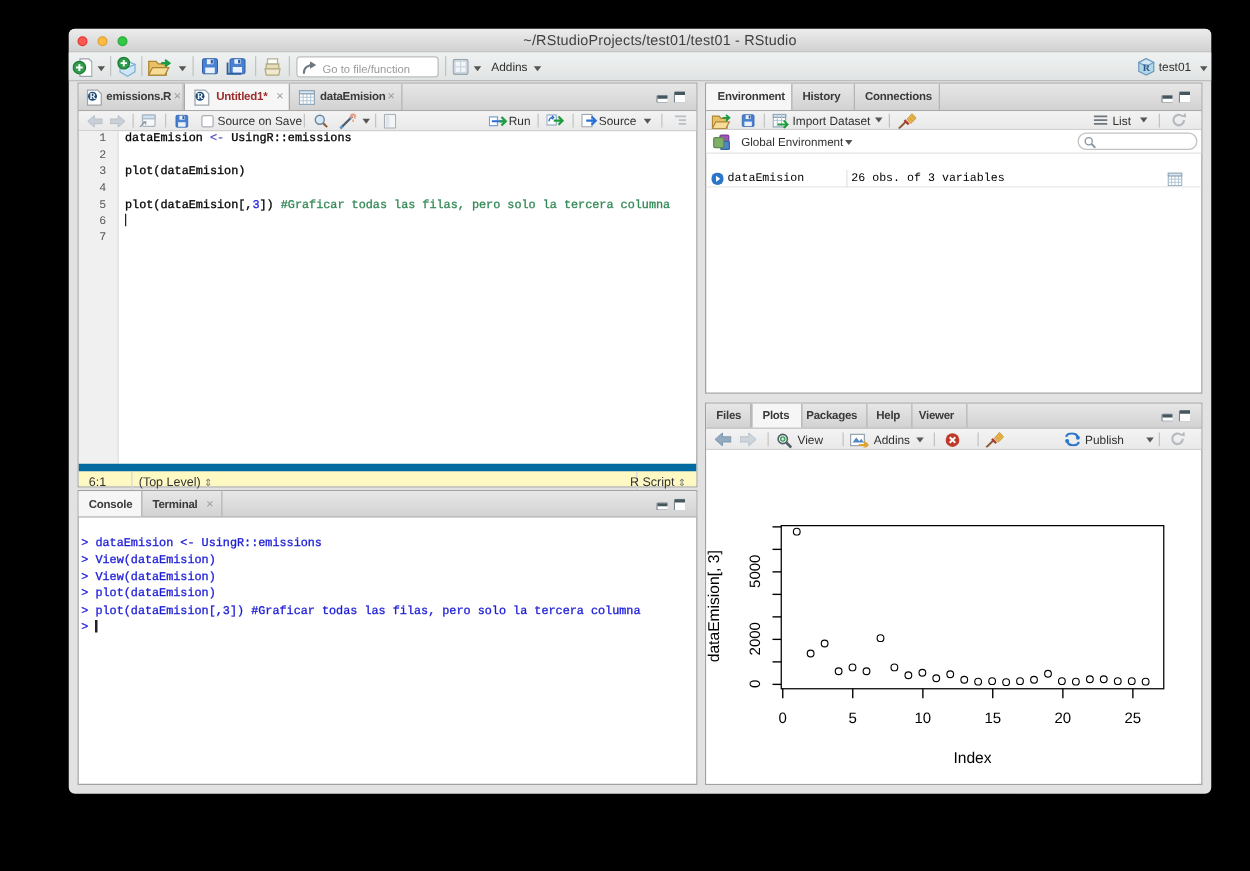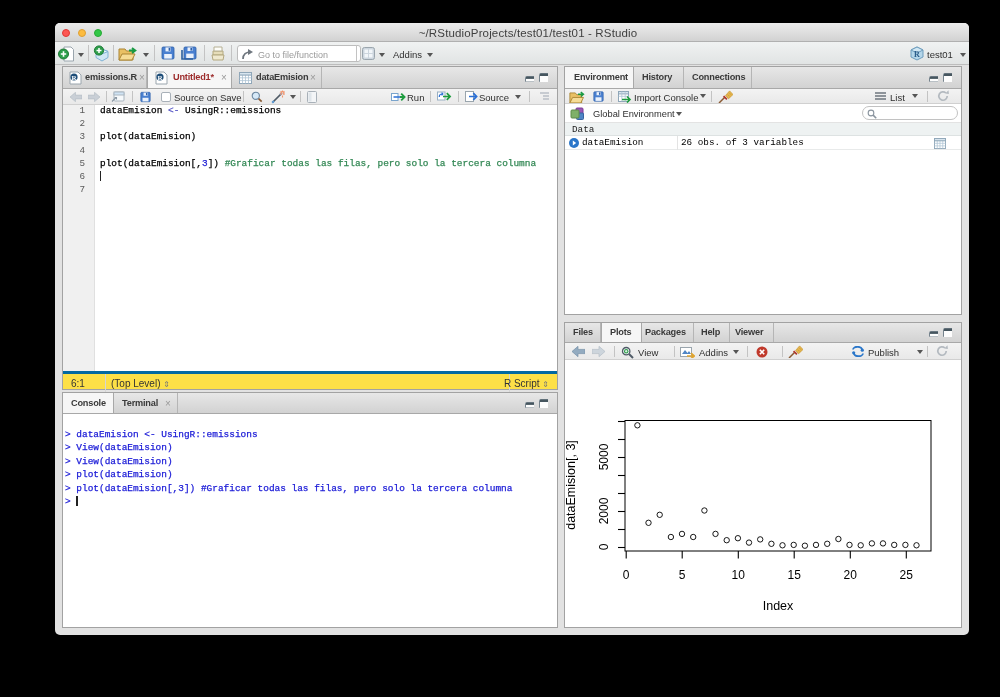--- a/index.html
+++ b/index.html
@@ -74,21 +74,21 @@
       <rect x="5.2" y="7.6" width="7.4" height="4.6" fill="#eaf1fb"></rect>
       <path d="M1 4v9h11" fill="none" stroke="#2c5f9e" stroke-width="1.6"></path>
     </svg>
     <div class="abs sep" style="left:149px"></div>
     <svg class="abs" style="left:155px;top:4px" width="16" height="15" viewBox="0 0 16 15">
       <path d="M3 5h10v4H3z" fill="#e6ddb9" stroke="#b3a87f"></path>
       <path d="M4 1h8v4H4z" fill="#fdfdf8" stroke="#b6b094"></path>
       <path d="M2 9h12l-1 5H3z" fill="#efe9cf" stroke="#b3a87f"></path>
     </svg>
     <div class="abs sep" style="left:176px"></div>
-    <div class="abs" style="left:182px;top:3px;width:124px;height:17px;background:#fff;border:1px solid #bdbdbd;border-radius:3px">
+    <div class="abs" style="left:182px;top:3px;width:114px;height:17px;background:#fff;border:1px solid #bdbdbd;border-radius:3px">
       <svg class="abs" style="left:4px;top:3px" width="12" height="11" viewBox="0 0 12 11">
         <path d="M1 10c0-5 3-7 8-7" fill="none" stroke="#6e767e" stroke-width="1.7"></path>
         <path d="M6 0l5 3-5 3z" fill="#6e767e"></path>
       </svg>
       <div class="abs sans" style="left:20px;top:4px;font-size:9px;color:#9a9a9a">Go to file/function</div>
     </div>
     <div class="abs sep" style="left:301px"></div>
     <svg class="abs" style="left:307px;top:5px" width="13" height="13" viewBox="0 0 13 13">
       <rect x="0.5" y="0.5" width="12" height="12" rx="2" fill="#cdd6de" stroke="#9aa5ad"></rect>
       <rect x="2.5" y="2.5" width="3.5" height="3.5" fill="#f2f6f9"></rect>
@@ -218,21 +218,21 @@
 4
 5
 6
 7</div>
     <div class="abs codeline" style="left:37px;top:37px;color:#000">dataEmision <span style="color:#5353c4">&lt;-</span> UsingR::emissions
 
 plot(dataEmision)
 
 plot(dataEmision[,<span style="color:#2323d4">3</span>]) <span style="color:#338855">#Graficar todas las filas, pero solo la tercera columna</span>
 <span style="display:inline-block;width:1px;height:10px;background:#222;vertical-align:-2px"></span></div>
-    <div class="abs" style="left:0;top:304px;width:494px;height:18px;background:#fde047;border-top:3px solid #0369a1">
+    <div class="abs" style="left:0;top:304px;width:494px;height:18px;background:#fef9c3;border-top:6px solid #0369a1">
       <div class="abs sans" style="left:8px;top:4px;font-size:10px;color:#333">6:1</div>
       <div class="abs" style="left:42px;top:0;width:1px;height:18px;background:#d5d5d5"></div>
       <div class="abs" style="left:446px;top:0;width:1px;height:18px;background:#d5d5d5"></div>
       <div class="abs sans" style="left:48px;top:4px;font-size:10px;color:#333">(Top Level) <span style="color:#777;font-size:8px">⇕</span></div>
       <div class="abs sans" style="right:8px;top:4px;font-size:10px;color:#333">R Script <span style="color:#777;font-size:8px">⇕</span></div>
     </div>
   </div>
 
   <div id="conpane" class="abs pane" style="left:7px;top:369px;width:496px;height:236px">
     <div class="abs tabbar" style="left:0;top:0;width:494px;height:21px">
@@ -292,21 +292,21 @@
             <rect x="7.6" y="1.8" width="1.7" height="3" fill="#2d5fa8"></rect>
         <rect x="3.2" y="8" width="7.6" height="4.6" fill="#eaf1fb"></rect>
       </svg>
       <div class="abs sep" style="left:46px;height:11px;top:2px"></div>
       <svg class="abs" style="left:53px;top:2px" width="14" height="12" viewBox="0 0 14 12">
         <rect x="0.5" y="0.5" width="10" height="10" fill="#fff" stroke="#8fa6b8"></rect>
         <rect x="0.5" y="0.5" width="10" height="2.4" fill="#d8e5ef" stroke="#8fa6b8"></rect>
         <path d="M0.5 5.3h10M3.8 0.5v10M7.2 0.5v10" stroke="#aec4d4" stroke-width="0.8"></path>
         <path d="M4 8.5h8M9 5.5l3 3-3 3" stroke="#1e9c3f" stroke-width="1.6" fill="none"></path>
       </svg>
-      <div class="abs icontxt" style="left:69px;top:3px">Import Console</div>
+      <div class="abs icontxt" style="left:69px;top:3px">Import Dataset</div>
       <div class="abs darr" style="left:135px;top:5px"></div>
       <div class="abs sep" style="left:146px;height:11px;top:2px"></div>
       <svg class="abs" style="left:153px;top:1px" width="15" height="13" viewBox="0 0 15 13">
         <line x1="1" y1="13" x2="7" y2="7" stroke="#8a5a33" stroke-width="1.5"></line>
         <path d="M6.2 5.4l3.4 3.4-1.3 1.3-3.4-3.4z" fill="#b03a2e"></path>
         <path d="M7.6 5.4l4-4.5 3.4 3.6-4.4 4.2z" fill="#e5b64e" stroke="#c9952e" stroke-width="0.7"></path>
         <path d="M9.6 4.4l2 2M11.2 2.8l2 2" stroke="#c9952e" stroke-width="0.7"></path>
       </svg>
       <svg class="abs" style="left:310px;top:3px" width="11" height="9" viewBox="0 0 11 9">
             <path d="M0 1h11M0 4h11M0 7h11" stroke="#6e767e" stroke-width="1.4"></path>
@@ -326,23 +326,20 @@
         <rect x="1" y="3" width="8" height="8" rx="1" fill="#7fb069" stroke="#5e8a4a"></rect>
       </svg>
       <div class="abs icontxt" style="left:28px;top:5px;font-size:9.3px">Global Environment</div>
       <div class="abs darr" style="left:111px;top:8px"></div>
       <div class="abs" style="left:297px;top:2px;width:96px;height:14px;background:#fff;border:1px solid #c2c2c2;border-radius:8px">
         <svg class="abs" style="left:4px;top:2px" width="10" height="10" viewBox="0 0 13 13">
           <circle cx="5.2" cy="5.2" r="3.7" fill="none" stroke="#8a949e" stroke-width="1.4"></circle>
           <path d="M8 8l4 4" stroke="#8a949e" stroke-width="2"></path>
         </svg>
       </div>
-    </div>
-    <div class="abs" style="left:0;top:56px;width:396px;height:13px;background:#eef2f2;border-bottom:1px solid #dde2e2">
-      <div class="abs mono" style="left:7px;top:1px;font-size:9.3px;color:#222">Data</div>
     </div>
     <div class="abs" style="left:0;top:69px;width:396px;height:14px;border-bottom:1px solid #e8eaea">
       <svg class="abs" style="left:4px;top:2px" width="10" height="10" viewBox="0 0 10 10">
         <circle cx="5" cy="5" r="5" fill="#2a76c9"></circle>
         <path d="M3.8 2.5L7.2 5 3.8 7.5z" fill="#fff"></path>
       </svg>
       <div class="abs mono" style="left:17px;top:1px;font-size:9.3px;color:#000">dataEmision</div>
       <div class="abs" style="left:112px;top:0;width:1px;height:14px;background:#e3e3e3"></div>
       <div class="abs mono" style="left:116px;top:1px;font-size:9.3px;color:#000">26 obs. of 3 variables</div>
       <svg class="abs" style="left:369px;top:2px" width="12" height="11" viewBox="0 0 13 12">

